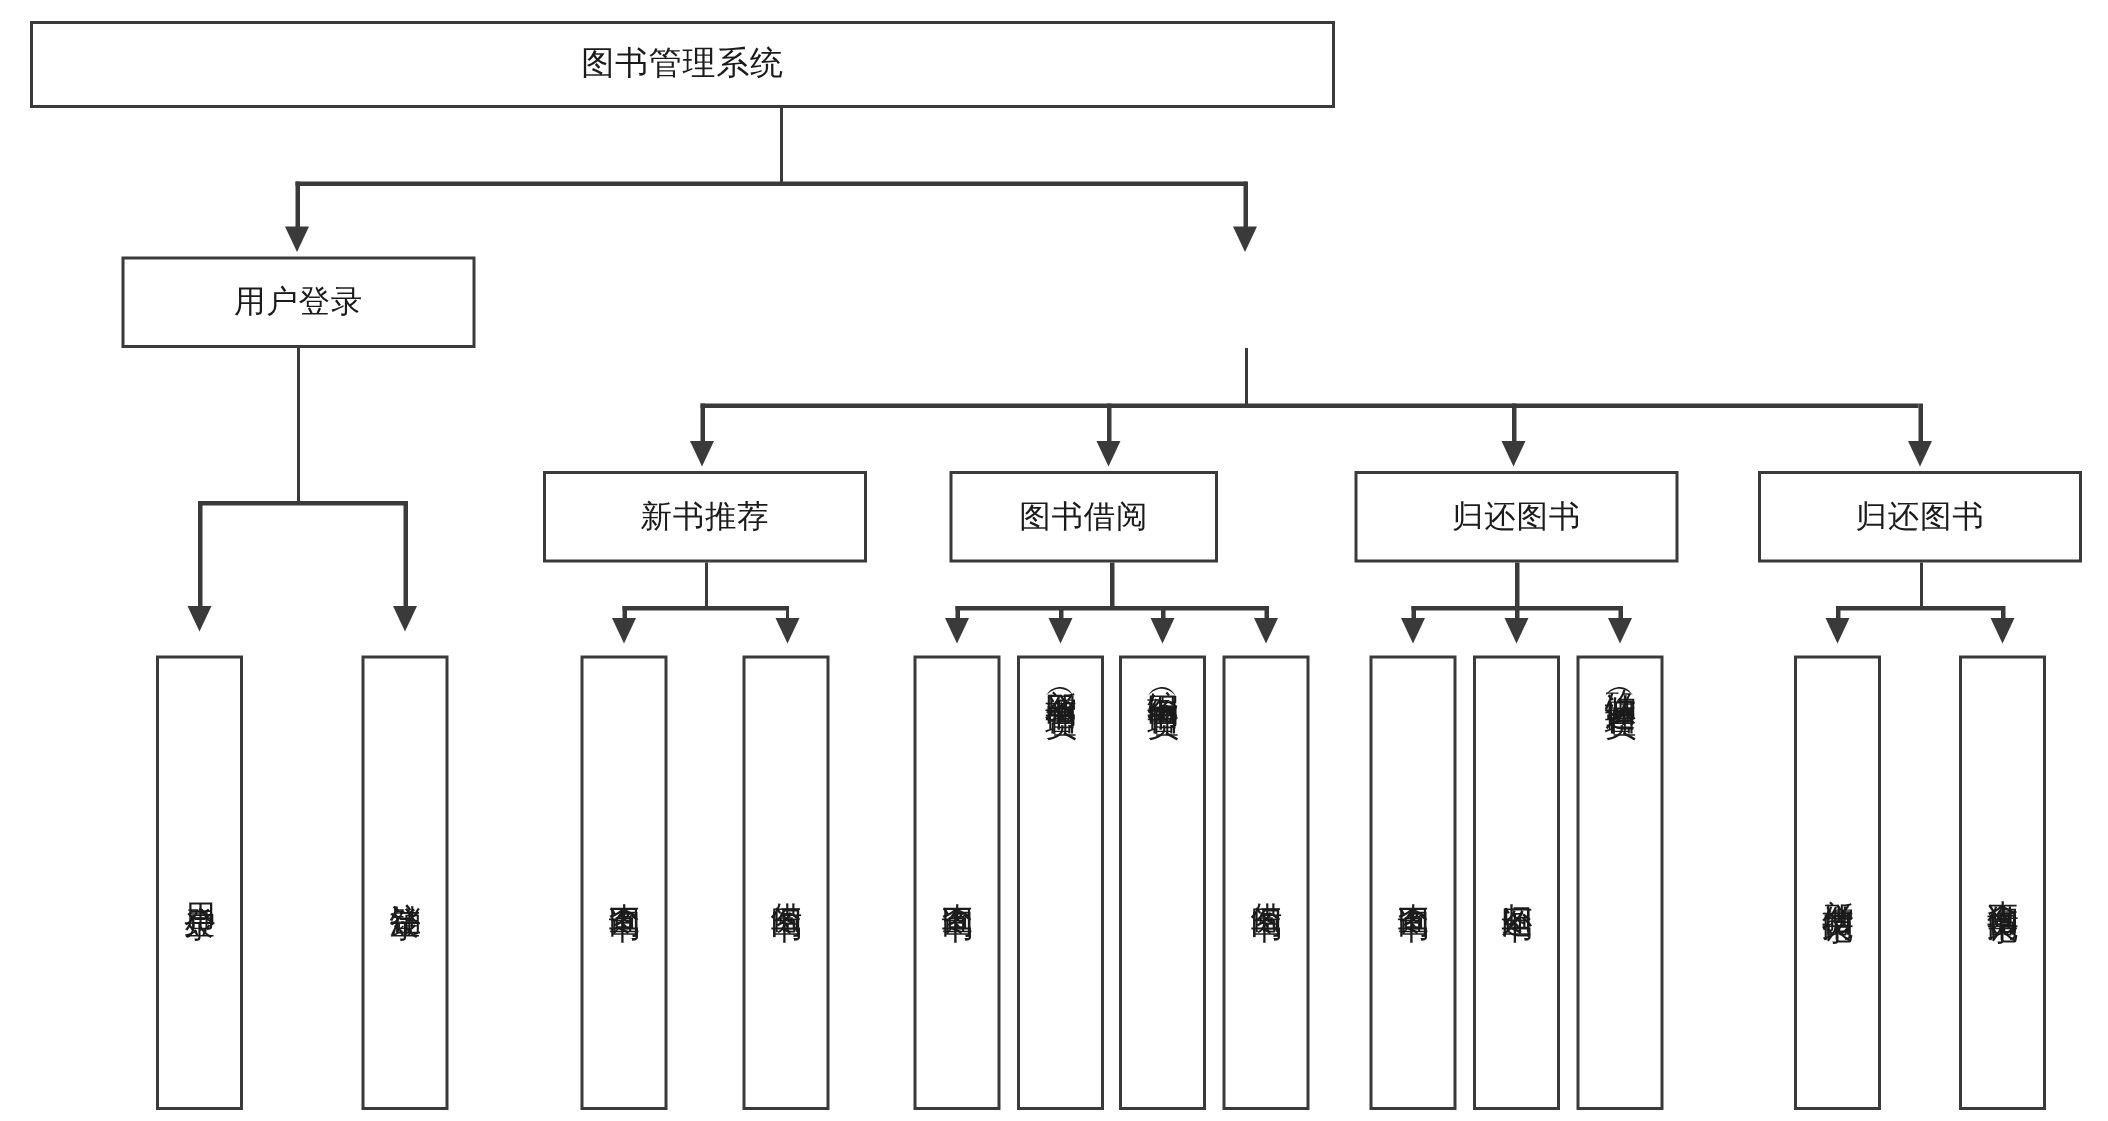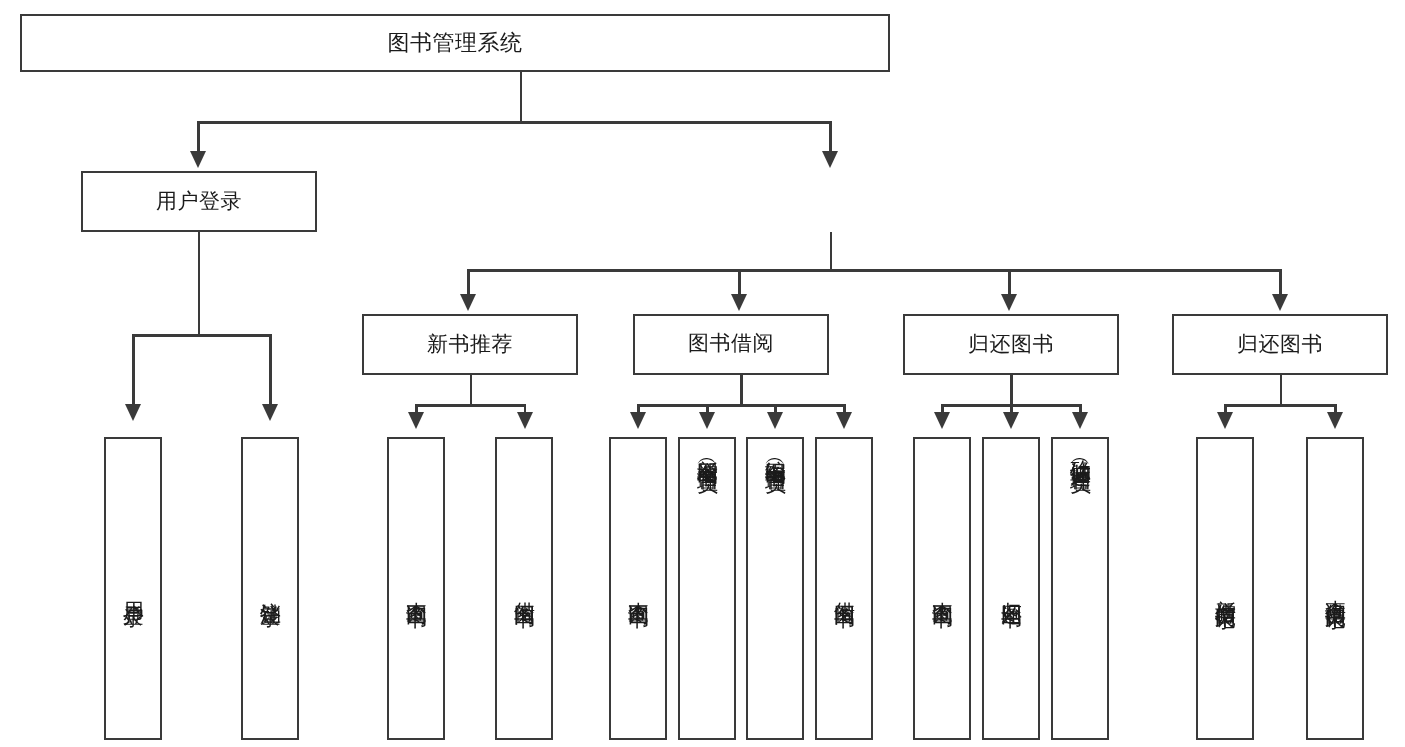--- a/index.html
+++ b/index.html
@@ -124,21 +124,21 @@
   <div class="conn vline" style="left:738px; top:269px; height:27px;"></div>
   <div class="arrow" style="left:731px; top:294px;"></div>
   <div class="conn vline" style="left:1008px; top:269px; height:27px;"></div>
   <div class="arrow" style="left:1001px; top:294px;"></div>
   <div class="conn vline" style="left:1279px; top:269px; height:27px;"></div>
   <div class="arrow" style="left:1272px; top:294px;"></div>
 
   <div class="node horiz" style="left:362px; top:314px; width:216px; height:61px;">
     <span class="node-label">新书推荐</span>
   </div>
-  <div class="node horiz" style="left:633px; top:314px; width:196px; height:61px;font-family:Liberation Mono, monospace;">
+  <div class="node horiz" style="left:633px; top:314px; width:179px; height:61px;">
     <span class="node-label">图书借阅</span>
   </div>
   <div class="node horiz" style="left:903px; top:314px; width:216px; height:61px;">
     <span class="node-label">归还图书</span>
   </div>
   <div class="node horiz" style="left:1172px; top:314px; width:216px; height:61px;">
     <span class="node-label">归还图书</span>
   </div>
 
   <div class="conn vline" style="left:469.5px; top:375px; height:31px;"></div>

